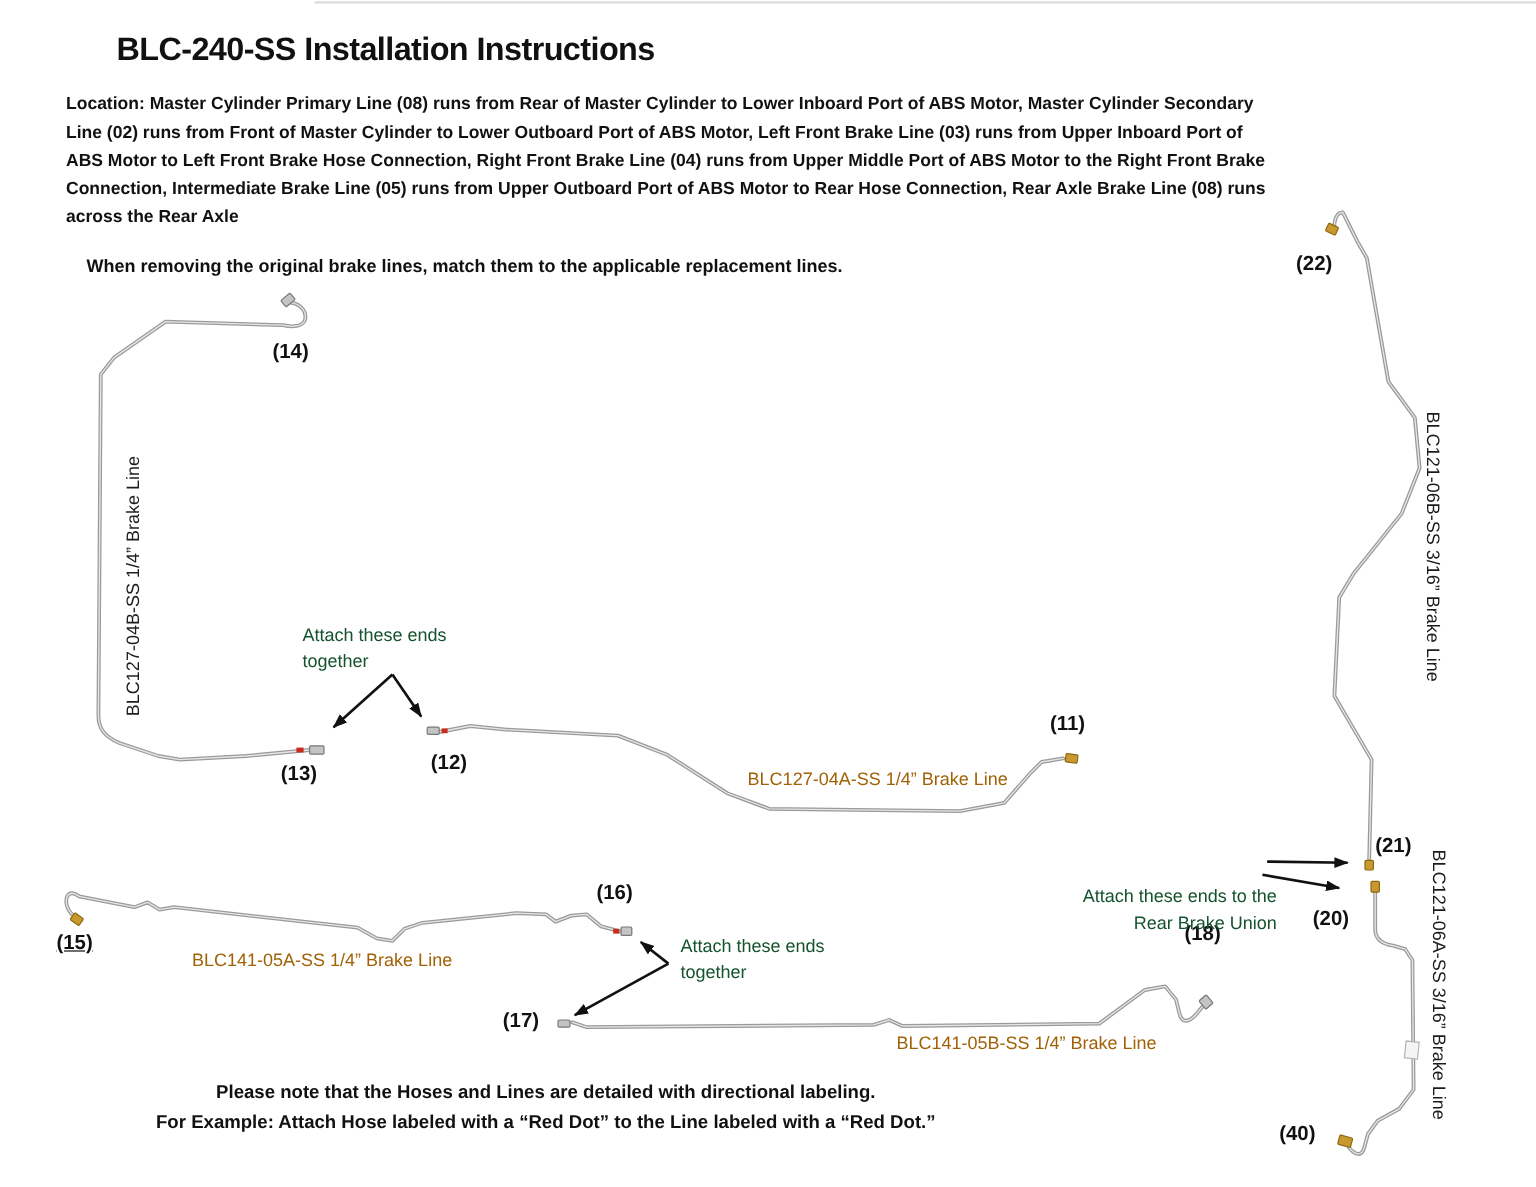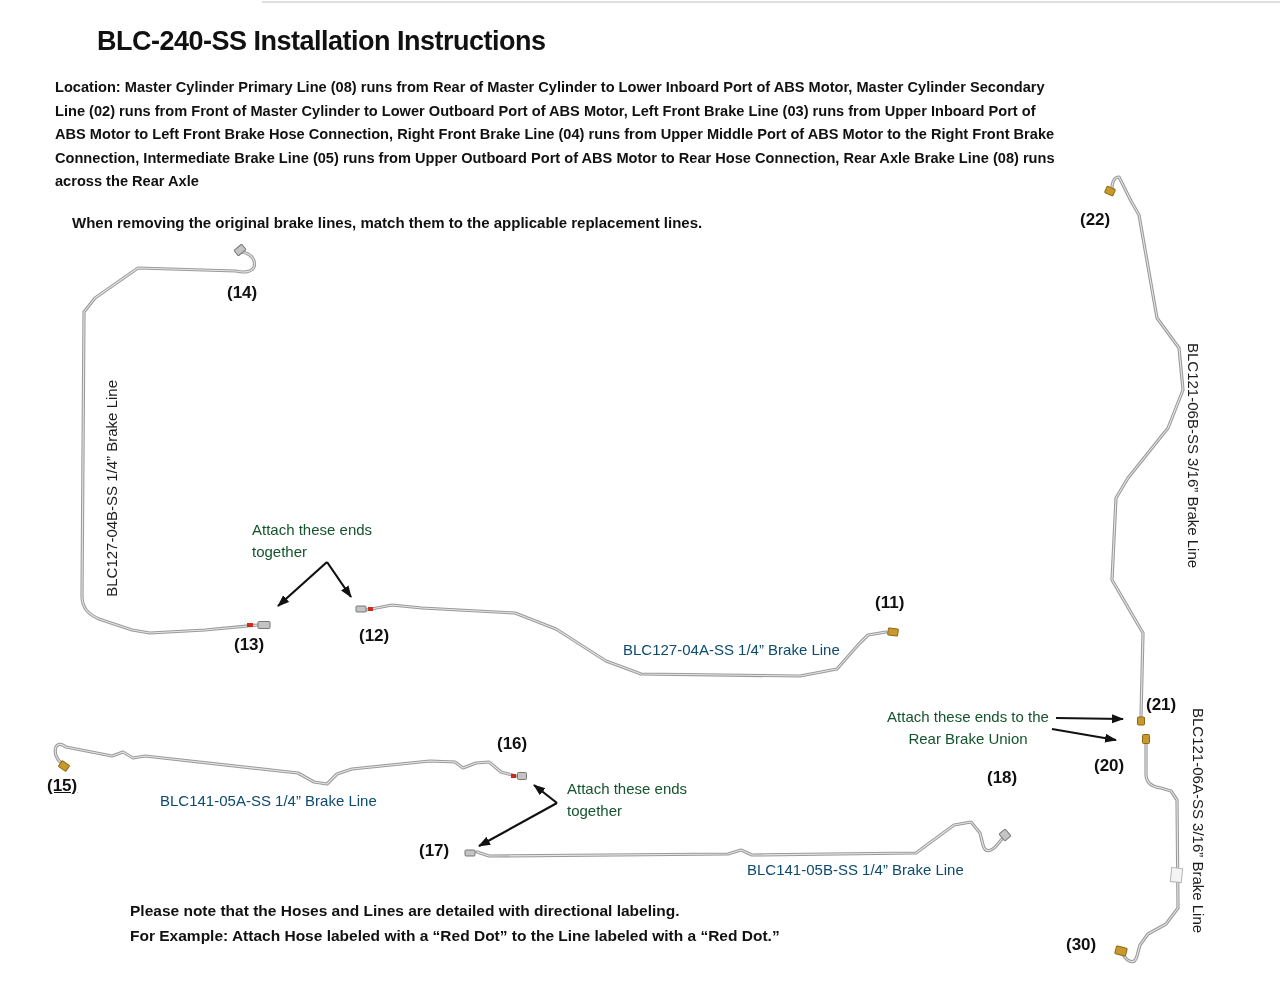--- a/index.html
+++ b/index.html
@@ -6,26 +6,26 @@
   body{
     width:1280px;height:989px;position:relative;background:#ffffff;
     font-family:"Liberation Sans",sans-serif;color:#111;overflow:hidden;
   }
   .abs{position:absolute;}
   .title{left:97px;top:26px;font-size:27px;font-weight:bold;letter-spacing:-0.5px;white-space:nowrap;}
   .para{left:55px;top:76px;font-size:14.6px;font-weight:bold;line-height:23.5px;}
   .para div{white-space:nowrap;}
   .removal{left:55px;top:214px;font-size:15px;font-weight:bold;white-space:nowrap;margin-left:17px;}
   .callout{font-size:17px;font-weight:bold;white-space:nowrap;}
-  .partlabel{font-size:15px;color:#0c4a6e;white-space:nowrap;}
+  .partlabel{font-size:15px;color:#a16207;white-space:nowrap;}
   .anno{font-size:15px;color:#14532d;line-height:22px;}
   .anno div{white-space:nowrap;}
   .vlabel{font-size:15px;color:#1c1c1c;white-space:nowrap;writing-mode:vertical-rl;}
   .vlabel.up{transform:rotate(180deg);}
-  .footer{left:130px;top:898px;font-size:15.5px;font-weight:bold;line-height:25px;}
+  .footer{left:130px;top:898px;font-size:15.5px;font-weight:bold;line-height:25px;text-align:center;}
   .footer div{white-space:nowrap;}
   .topline{left:262px;top:1px;width:1018px;height:2px;background:#dedede;}
   svg .tube{stroke:#9a9a9a;stroke-width:3.2;fill:none;stroke-linecap:round;stroke-linejoin:round;}
   svg .tubehl{stroke:#e6e6e6;stroke-width:1.1;fill:none;stroke-linecap:round;stroke-linejoin:round;}
   svg .steel{fill:#c4c4c4;stroke:#777;stroke-width:1;}
   svg .brass{fill:#c9992f;stroke:#8a6a10;stroke-width:1;}
   svg .reddot{fill:#cc2a1a;stroke:none;}
   svg .clip{fill:#f4f4f4;stroke:#b5b5b5;stroke-width:1;}
   svg .arrow{stroke:#111;stroke-width:2.2;fill:none;}
 </style>
@@ -132,39 +132,39 @@
   <path class="arrow" d="M 557 803 L 479 846" marker-end="url(#ah)"></path>
 </svg>
 
 <div class="abs callout" style="left:227px;top:283px;">(14)</div>
 <div class="abs callout" style="left:234px;top:635px;">(13)</div>
 <div class="abs callout" style="left:359px;top:626px;">(12)</div>
 <div class="abs callout" style="left:875px;top:593px;">(11)</div>
 <div class="abs callout" style="left:1080px;top:210px;">(22)</div>
 <div class="abs callout" style="left:1146px;top:695px;">(21)</div>
 <div class="abs callout" style="left:1094px;top:756px;">(20)</div>
-<div class="abs callout" style="left:1066px;top:935px;">(30)</div>
+<div class="abs callout" style="left:1066px;top:935px;">(40)</div>
 <div class="abs callout" style="left:47px;top:776px;text-decoration:underline;">(15)</div>
 <div class="abs callout" style="left:497px;top:734px;">(16)</div>
 <div class="abs callout" style="left:419px;top:841px;">(17)</div>
 <div class="abs callout" style="left:987px;top:768px;">(18)</div>
 
 <div class="abs partlabel" style="left:623px;top:641px;">BLC127-04A-SS 1/4” Brake Line</div>
 <div class="abs partlabel" style="left:160px;top:792px;">BLC141-05A-SS 1/4” Brake Line</div>
 <div class="abs partlabel" style="left:747px;top:861px;">BLC141-05B-SS 1/4” Brake Line</div>
 
 <div class="abs vlabel up" style="left:103px;top:380px;">BLC127-04B-SS 1/4” Brake Line</div>
 <div class="abs vlabel" style="left:1185px;top:343px;">BLC121-06B-SS 3/16” Brake Line</div>
 <div class="abs vlabel" style="left:1190px;top:708px;">BLC121-06A-SS 3/16” Brake Line</div>
 
 <div class="abs anno" style="left:252px;top:519px;">
   <div>Attach these ends</div>
   <div>together</div>
 </div>
-<div class="abs anno" style="left:872px;top:706px;width:192px;text-align:center;">
+<div class="abs anno" style="left:872px;top:737px;width:192px;text-align:right;">
   <div>Attach these ends to the</div>
   <div>Rear Brake Union</div>
 </div>
 <div class="abs anno" style="left:567px;top:778px;">
   <div>Attach these ends</div>
   <div>together</div>
 </div>
 
 <div class="abs footer">
   <div>Please note that the Hoses and Lines are detailed with directional labeling.</div>

